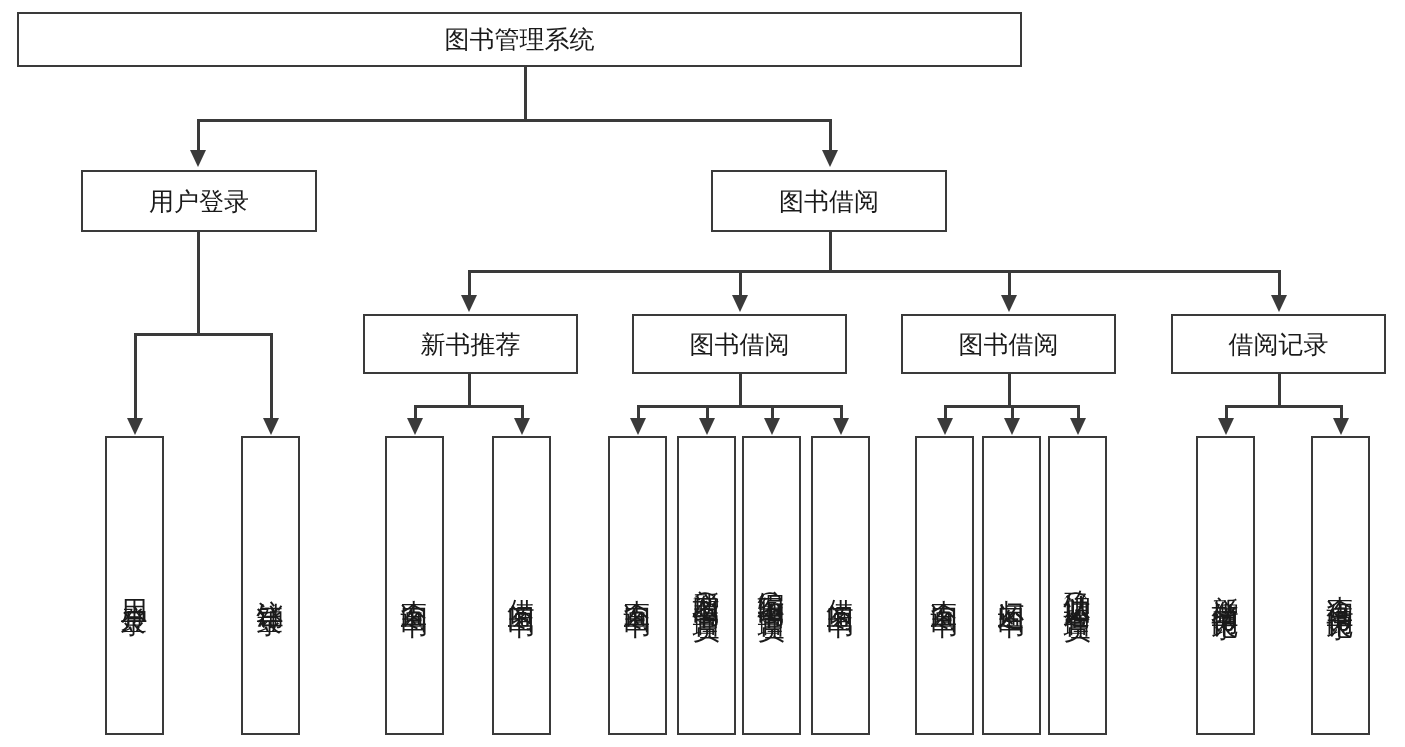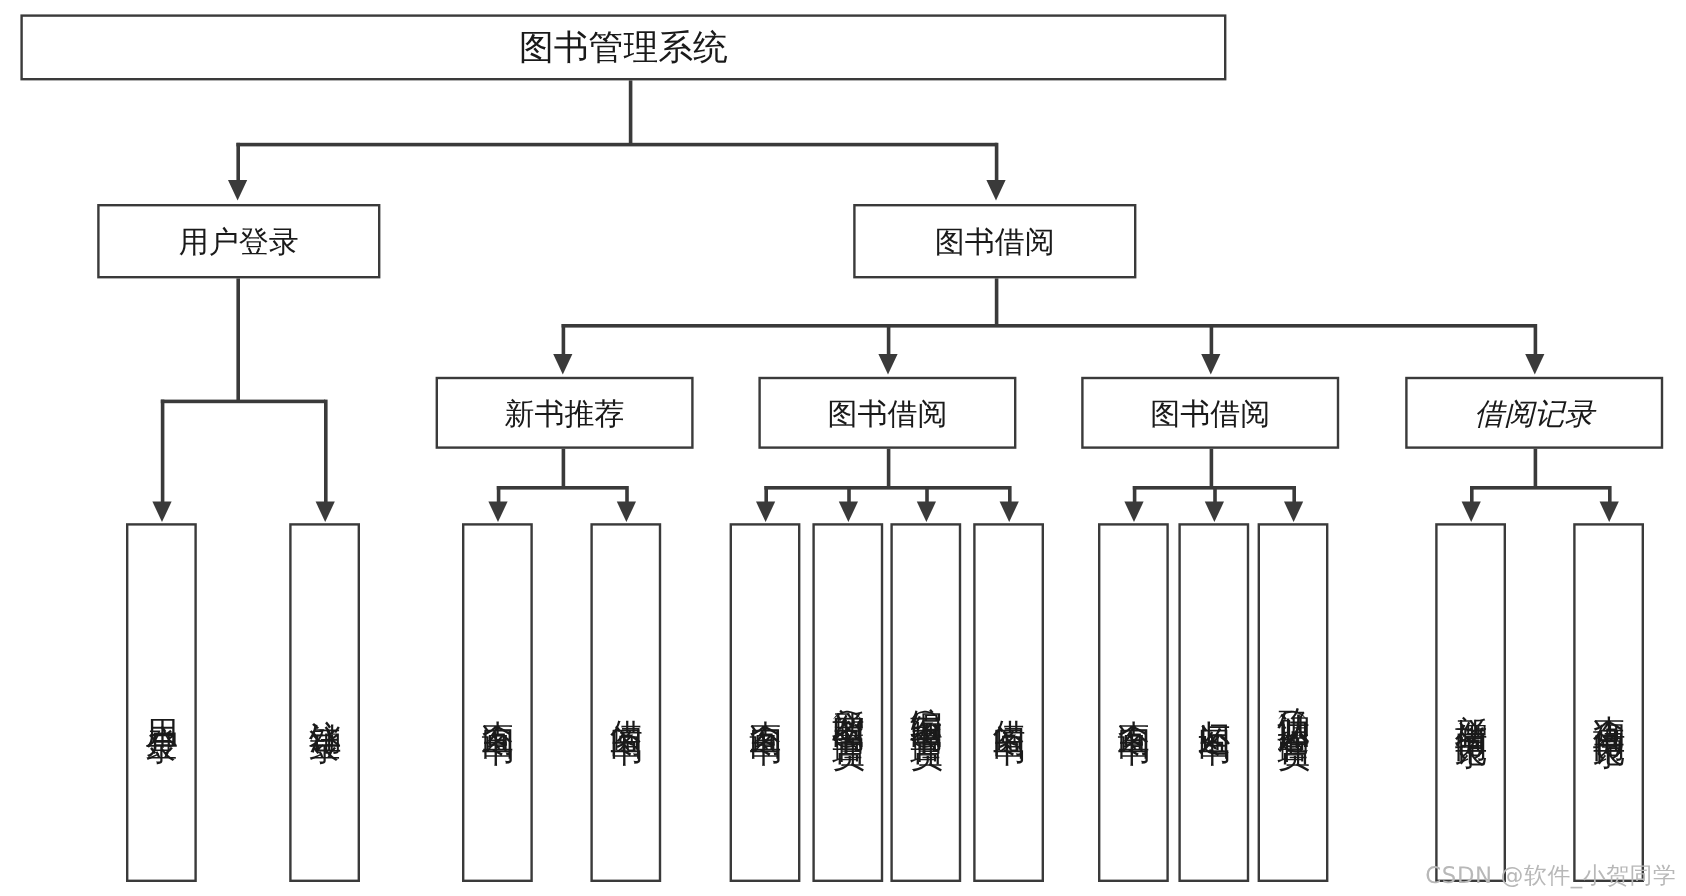--- a/index.html
+++ b/index.html
@@ -31,21 +31,21 @@
     display: block;
     text-align: center;
     line-height: 1.08;
     white-space: nowrap;
   }
   
   .node.h .node-label {
     writing-mode: horizontal-tb;
     font-size: 25px;
   }
-  .node.root .node-label { font-size: 29px; }
+  .node.root .node-label { font-size: 25px; }
   
   .node.v {
     align-items: center;
     justify-content: center;
   }
   .node.v .node-label {
     writing-mode: vertical-rl;
     text-orientation: upright;
     font-size: 27px;
     letter-spacing: 4px;
@@ -126,21 +126,21 @@
 
   <div class="node h" style="left:363px; top:314px; width:215px; height:60px;">
     <span class="node-label">新书推荐</span>
   </div>
   <div class="node h" style="left:632px; top:314px; width:215px; height:60px;">
     <span class="node-label">图书借阅</span>
   </div>
   <div class="node h" style="left:901px; top:314px; width:215px; height:60px;">
     <span class="node-label">图书借阅</span>
   </div>
-  <div class="node h" style="left:1171px; top:314px; width:215px; height:60px;font-style:italic;">
+  <div class="node h" style="left:1171px; top:314px; width:215px; height:60px;">
     <span class="node-label">借阅记录</span>
   </div>
 
   <div class="edge v" style="left:468px; top:374px; height:33px;"></div>
   <div class="edge h" style="left:414px; top:405px; width:109px;"></div>
   <div class="edge v" style="left:414px; top:405px; height:16px;"></div>
   <div class="arrow" style="left:407px; top:418px;"></div>
   <div class="edge v" style="left:521px; top:405px; height:16px;"></div>
   <div class="arrow" style="left:514px; top:418px;"></div>
 
@@ -201,15 +201,14 @@
   <div class="edge v" style="left:1340px; top:405px; height:16px;"></div>
   <div class="arrow" style="left:1333px; top:418px;"></div>
 
   <div class="node v" style="left:1196px; top:436px; width:59px; height:299px;">
     <span class="node-label">新增借阅记录</span>
   </div>
   <div class="node v" style="left:1311px; top:436px; width:59px; height:299px;">
     <span class="node-label">查询借阅记录</span>
   </div>
 
-  <div class="watermark">CSDN @软件_小贺同学</div>
 
 </div>
 
 </body></html>

